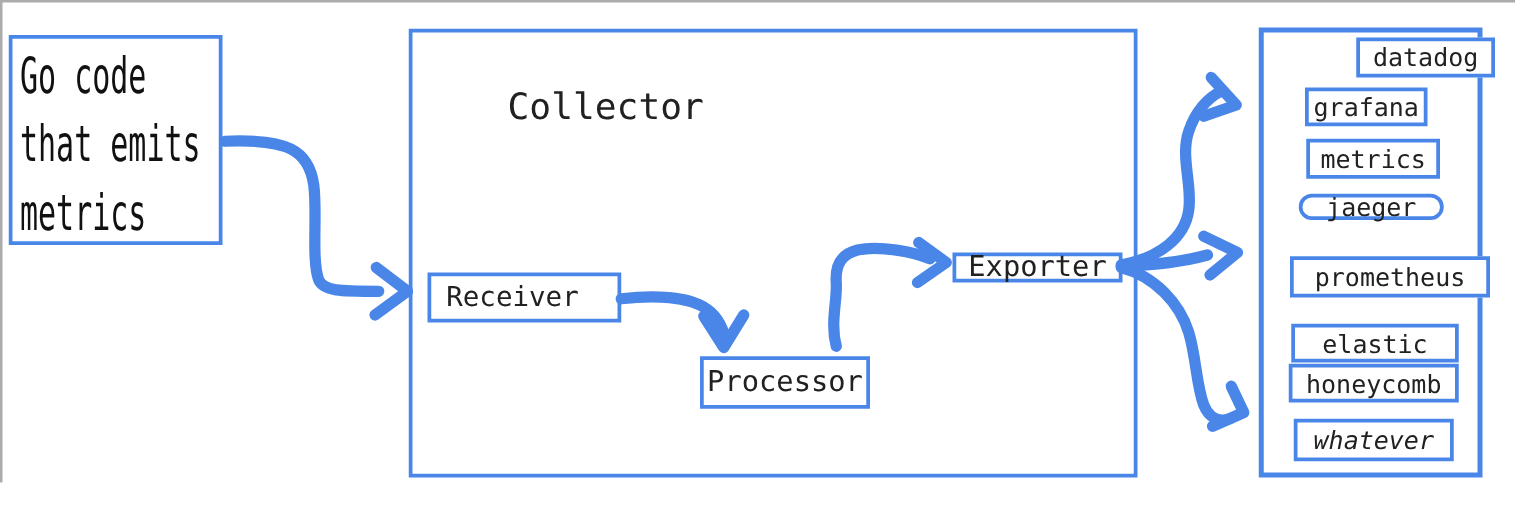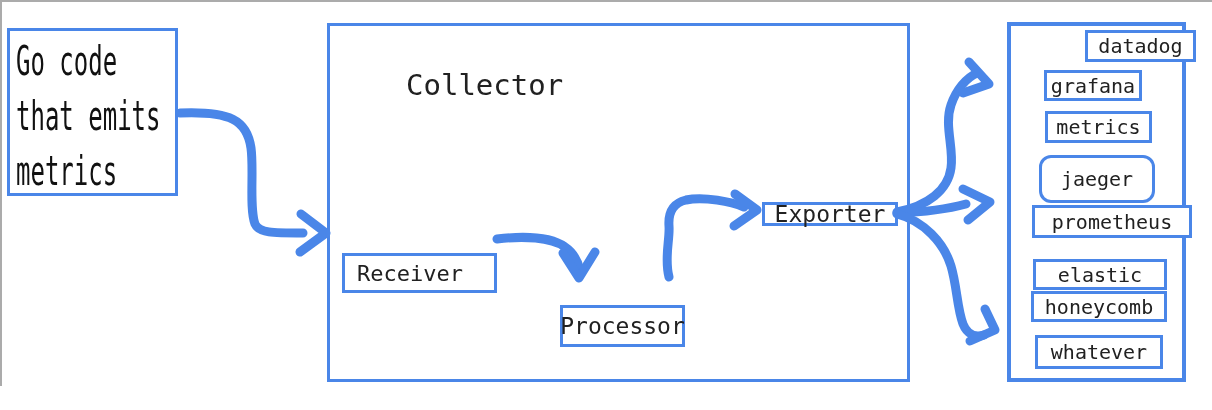--- a/index.html
+++ b/index.html
@@ -47,26 +47,24 @@
     display: block;
   }
   #collector-title {
     position: absolute; left: 406px; top: 68px;
     font-size: 29px; color: #212121;
   }
   #receiver-box {
     left: 342px; top: 218px; width: 155px; height: 40px;
     justify-content: flex-start; padding-left: 12px;
     font-size: 22px;
-    margin-top: 35px;
   }
   #processor-box {
-    left: 560px; top: 285px; width: 125px; height: 42px;
+    left: 560px; top: 285px; width: 136px; height: 42px;
     font-size: 23px;
-    margin-top: 20px;
   }
   #exporter-box {
     left: 762px; top: 202px; width: 136px; height: 24px;
     font-size: 23px;
   }
   
   #destinations-box {
     left: 1007px; top: 22px; width: 179px; height: 360px;
     border-width: 4px;
     display: block;
@@ -119,33 +117,33 @@
 
   <div class="box dest" style="left:1042px; top:30px;  width:111px; height:32px;margin-left:43px;">
       <span>datadog</span>
     </div>
   <div class="box dest" style="left:1044px; top:70px;  width:98px; height:31px;">
       <span>grafana</span>
     </div>
   <div class="box dest" style="left:1045px; top:111px; width:107px; height:32px;">
       <span>metrics</span>
     </div>
-  <div class="box dest" style="left:1039px; top:155px; width:116px; height:48px;border-radius:12px;">
+  <div class="box dest" style="left:1039px; top:155px; width:116px; height:21px;border-radius:12px;">
       <span>jaeger</span>
     </div>
   <div class="box dest" style="left:1032px; top:205px; width:160px; height:33px;">
       <span>prometheus</span>
     </div>
   <div class="box dest" style="left:1033px; top:259px; width:134px; height:31px;">
       <span>elastic</span>
     </div>
   <div class="box dest" style="left:1031px; top:291px; width:136px; height:31px;">
       <span>honeycomb</span>
     </div>
-  <div class="box dest" style="left:1035px; top:335px; width:128px; height:34px;">
+  <div class="box dest" style="left:1035px; top:335px; width:128px; height:34px;font-style:italic;">
       <span>whatever</span>
     </div>
 
   <svg id="arrow-layer" viewBox="0 0 1212 410" xmlns="http://www.w3.org/2000/svg">
     <g>
       <path d="M 180 113 C 230 111 247 120 251 148 C 254 170 249 208 255 224 C 259 233 272 233 303 233"></path>
       <path d="M 301 214 L 326 233 L 300 252"></path>
     </g>
     <g>
       <path d="M 497 239 C 523 236 551 237 565 247 C 574 253 578 262 580 270"></path>

